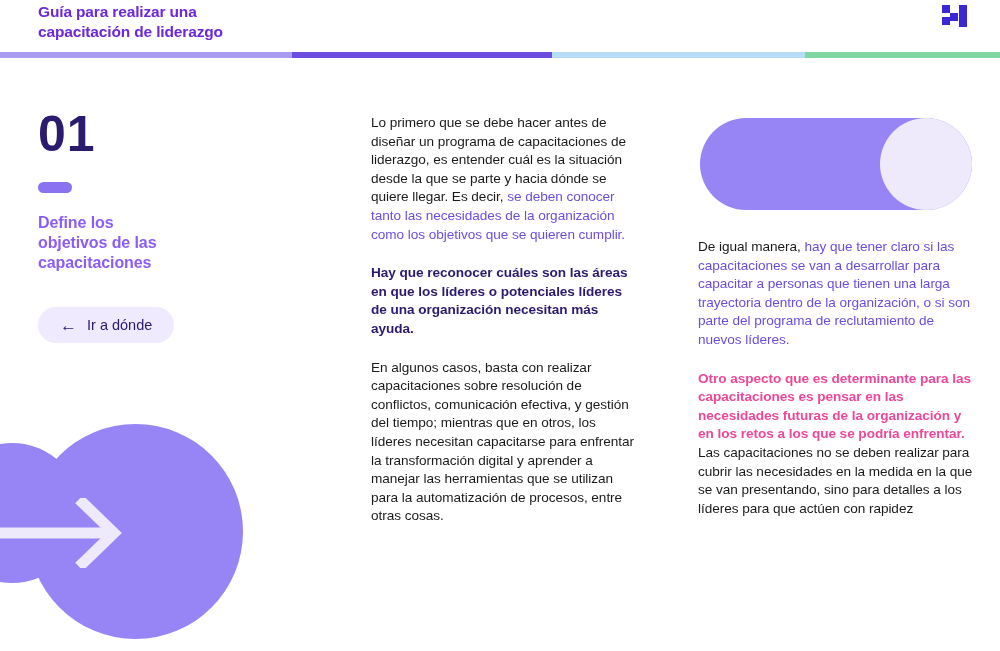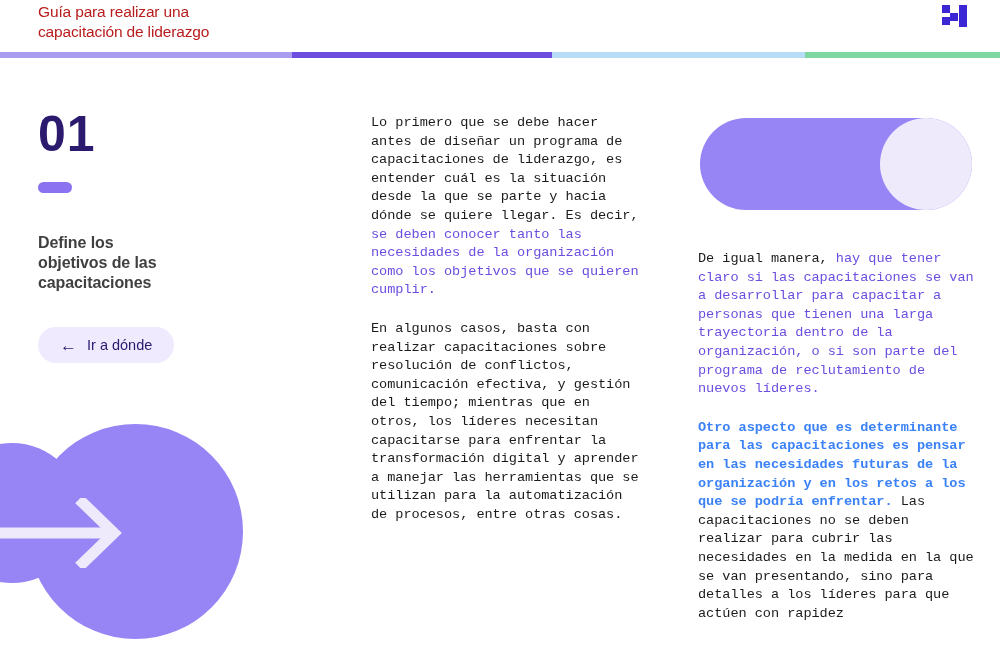--- a/index.html
+++ b/index.html
@@ -23,22 +23,22 @@
     height: 52px;
     background: #ffffff;
     box-sizing: border-box;
   }
   .header-title {
     position: absolute;
     left: 38px;
     top: 2px;
     font-size: 15.5px;
     line-height: 20px;
-    font-weight: normal;
-    color: #b91c1c;
+    font-weight: bold;
+    color: #6d28d9;
     letter-spacing: -0.15px;
     white-space: pre-line;
   }
   .logo {
     position: absolute;
     right: 30px;
     top: 4px;
     width: 28px;
     height: 26px;
   }
@@ -69,25 +69,25 @@
     letter-spacing: 1px;
   }
   .step-dash {
     margin-top: 20px;
     width: 34px;
     height: 11px;
     border-radius: 6px;
     background: #8a72f0;
   }
   .step-heading {
-    margin-top: 40px;
+    margin-top: 20px;
     font-size: 16px;
     line-height: 20px;
     font-weight: bold;
-    color: #404040;
+    color: #8b5cf6;
     letter-spacing: -0.1px;
     white-space: pre-line;
   }
   .menu-button {
     margin-top: 34px;
     display: inline-flex;
     align-items: center;
     gap: 10px;
     height: 36px;
     padding: 0 22px;
@@ -137,34 +137,32 @@
     position: absolute;
     left: 371px;
     top: 114px;
     width: 268px;
   }
   .col-right {
     position: absolute;
     left: 698px;
     top: 238px;
     width: 277px;
-    margin-top: 12px;
   }
   .para {
     font-size: 13.6px;
     line-height: 18.6px;
     color: #1b1b1b;
     margin: 0 0 20px 0;
     letter-spacing: -0.05px;
-    font-family: Liberation Mono, monospace;
   }
   .para:last-child { margin-bottom: 0; }
   .accent { color: #6c4de0; }
   .bold-purple { color: #2b1a6e; font-weight: bold; }
-  .bold-dark { color: #3b82f6; font-weight: bold; }
+  .bold-dark { color: #ec4899; font-weight: bold; }
 
   
   .toggle-graphic {
     position: absolute;
     left: 700px;
     top: 118px;
     width: 272px;
     height: 92px;
     border-radius: 46px;
     background: #9785f5;
@@ -226,20 +224,21 @@
 </svg>
 
 <div class="toggle-graphic">
   <div class="toggle-knob"></div>
 </div>
 
 <div class="col-mid">
   <p class="para">
     <span>Lo primero que se debe hacer antes de diseñar un programa de capacitaciones de liderazgo, es entender cuál es la situación desde la que se parte y hacia dónde se quiere llegar. Es decir, </span><span class="accent">se deben conocer tanto las necesidades de la organización como los objetivos que se quieren cumplir.</span>
   </p>
+  <p class="para bold-purple">Hay que reconocer cuáles son las áreas en que los líderes o potenciales líderes de una organización necesitan más ayuda.</p>
   <p class="para">En algunos casos, basta con realizar capacitaciones sobre resolución de conflictos, comunicación efectiva, y gestión del tiempo; mientras que en otros, los líderes necesitan capacitarse para enfrentar la transformación digital y aprender a manejar las herramientas que se utilizan para la automatización de procesos, entre otras cosas.</p>
 </div>
 
 <div class="col-right">
   <p class="para">
     <span>De igual manera, </span><span class="accent">hay que tener claro si las capacitaciones se van a desarrollar para capacitar a personas que tienen una larga trayectoria dentro de la organización, o si son parte del programa de reclutamiento de nuevos líderes.</span>
   </p>
   <p class="para">
     <span class="bold-dark">Otro aspecto que es determinante para las capacitaciones es pensar en las necesidades futuras de la organización y en los retos a los que se podría enfrentar.</span><span> Las capacitaciones no se deben realizar para cubrir las necesidades en la medida en la que se van presentando, sino para detalles a los líderes para que actúen con rapidez</span>
   </p>

